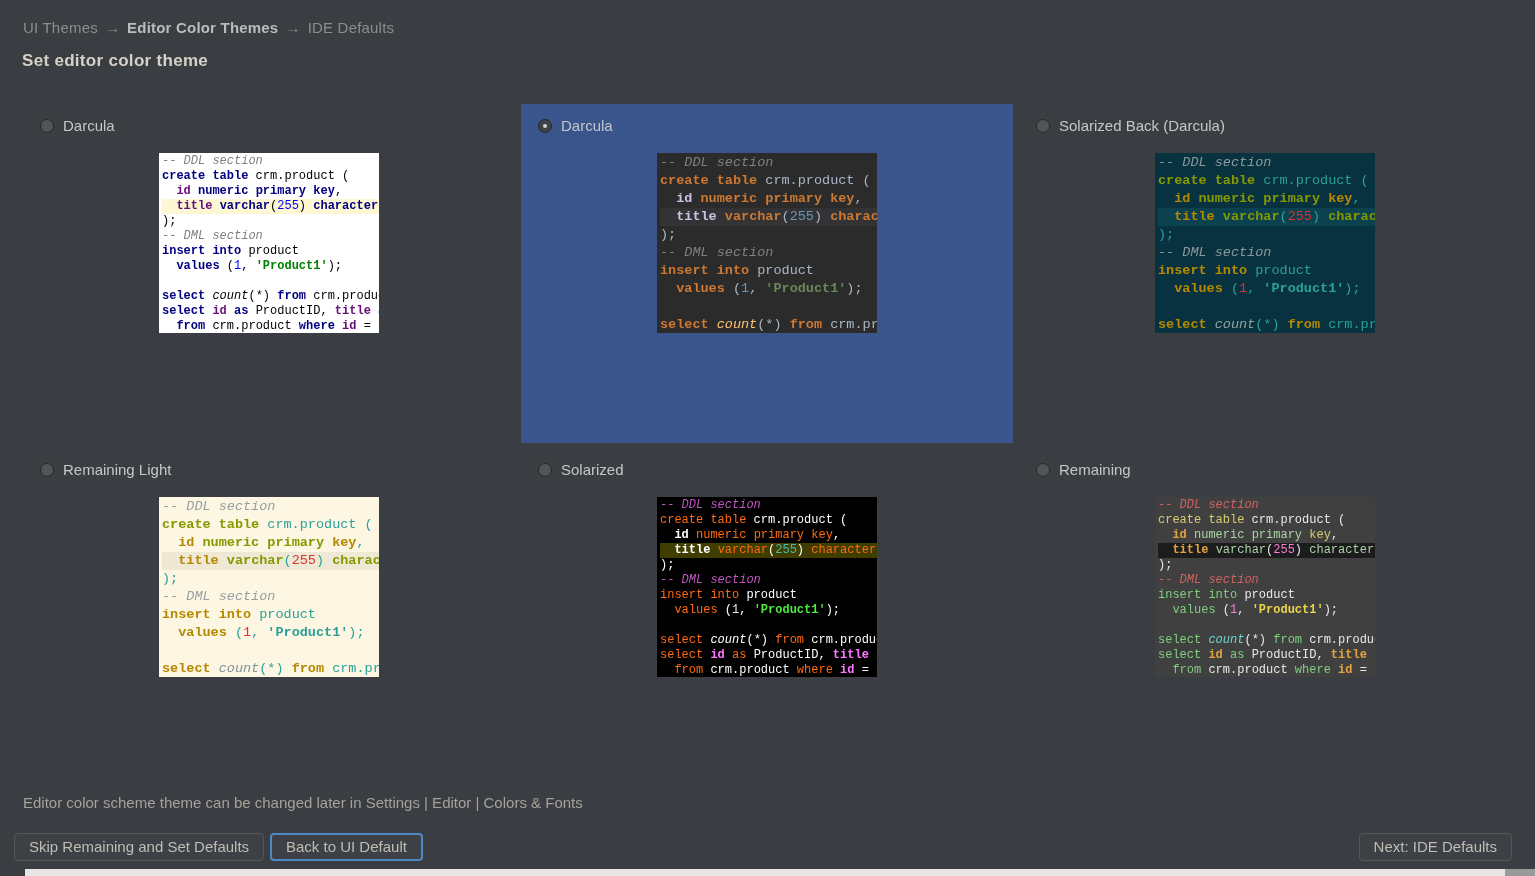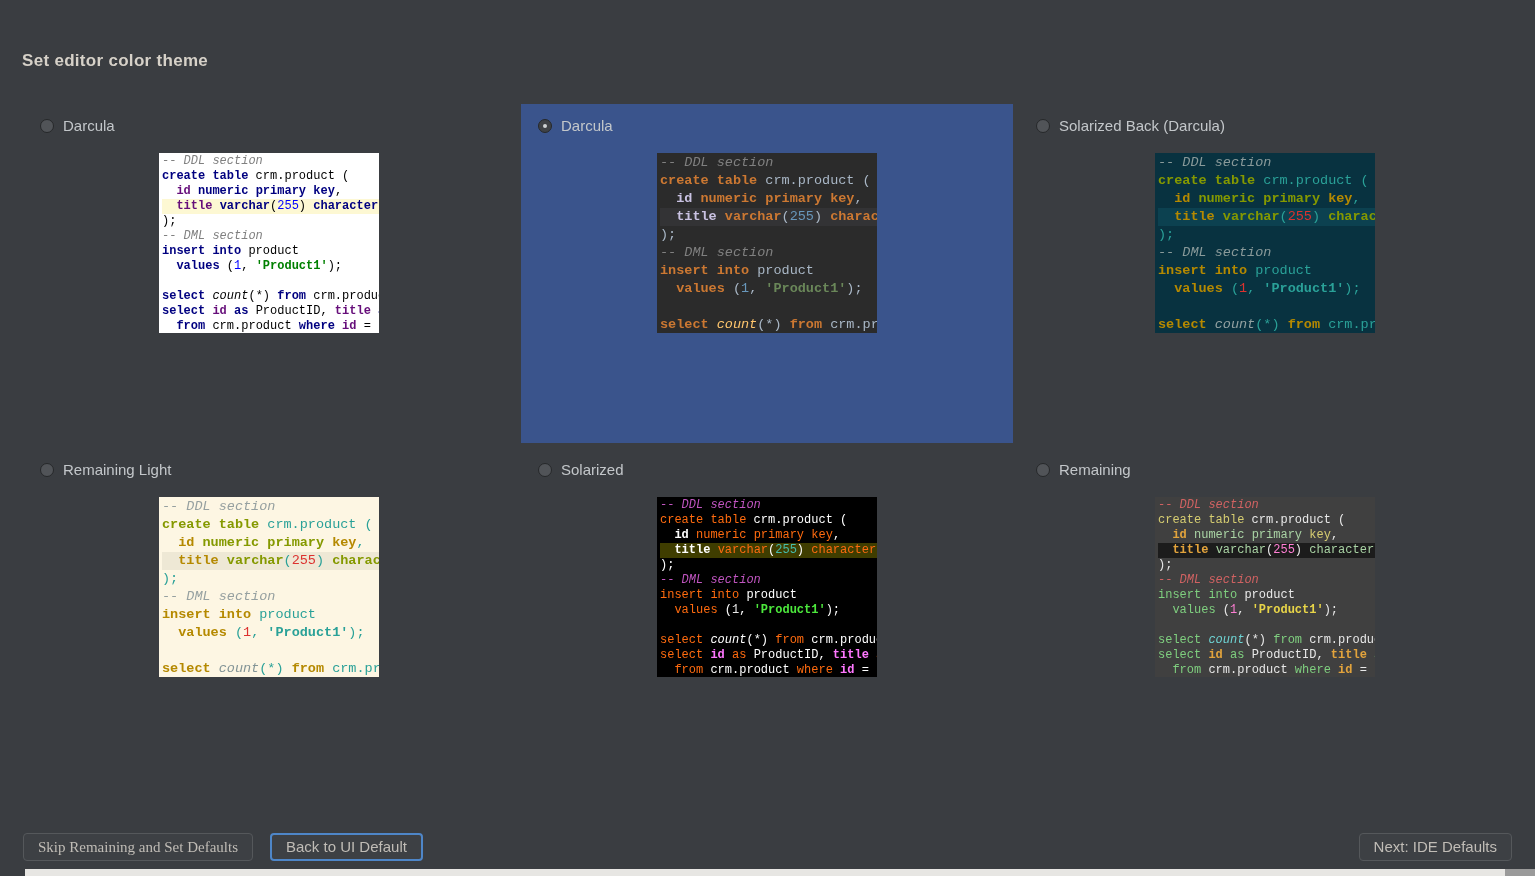--- a/index.html
+++ b/index.html
@@ -37,32 +37,35 @@
   .tok-col,.tok-ref,.tok-str{font-weight:bold;}
   .boldkw .tok-kw1,.boldkw .tok-kw2,.boldkw .tok-typ,.boldkw .tok-key{font-weight:bold;}
 
   .footer-note{position:absolute;left:23px;top:794px;font-size:15px;color:#a5a19b;}
 
   .btn{
     position:absolute;top:833px;height:28px;line-height:26px;padding:0 14px;
     font-size:15px;color:#c0bcb6;background:#3d4044;border:1px solid #55585b;
     border-radius:4px;box-sizing:border-box;text-align:center;cursor:default;
   }
-  #btn-skip{left:23px;font-family:Liberation Serif, serif;}
+  #btn-skip{left:14px;}
   #btn-back{left:270px;border:2px solid #4e86c8;line-height:24px;}
   #btn-next{right:23px;}
 
   .bottom-strip{position:absolute;left:25px;right:0;top:869px;height:7px;background:#e7e6e3;}
   .bottom-strip-accent{position:absolute;left:1505px;right:0;top:869px;height:7px;background:#9a9a9a;}
 </style>
 </head>
 <body>
 
 <div id="screen">
 
+  <div class="breadcrumb">
+    <span>UI Themes</span><span class="sep">→</span><span class="current">Editor Color Themes</span><span class="sep">→</span><span>IDE Defaults</span>
+  </div>
 
   <div class="page-title">Set editor color theme</div>
 
   <div id="theme-grid">
       <div class="theme-cell" style="left: 23px; top: 104px;">
         <div class="radio-row">
           <span class="radio"></span>
           <span class="theme-label">Darcula</span>
         </div>
         <div class="preview f-small boldkw" style="background: rgb(255, 255, 255);">
@@ -169,20 +172,21 @@
           <div class="cl"><span class="tok-kw2" style="color: rgb(127, 207, 127);">insert into</span><span class="tok-pln" style="color: rgb(232, 232, 232);"> product</span></div>
           <div class="cl"><span class="tok-pln" style="color: rgb(232, 232, 232);">  </span><span class="tok-kw2" style="color: rgb(127, 207, 127);">values</span><span class="tok-pln" style="color: rgb(232, 232, 232);"> (</span><span class="tok-num2" style="color: rgb(255, 127, 212);">1</span><span class="tok-pln" style="color: rgb(232, 232, 232);">, </span><span class="tok-str" style="color: rgb(232, 213, 72);">'Product1'</span><span class="tok-pln" style="color: rgb(232, 232, 232);">);</span></div>
           <div class="cl"><span class="tok-pln" style="color: rgb(232, 232, 232);"></span></div>
           <div class="cl"><span class="tok-kw2" style="color: rgb(127, 207, 127);">select</span><span class="tok-pln" style="color: rgb(232, 232, 232);"> </span><span class="tok-fn" style="color: rgb(110, 211, 211);">count</span><span class="tok-pln" style="color: rgb(232, 232, 232);">(*) </span><span class="tok-kw2" style="color: rgb(127, 207, 127);">from</span><span class="tok-pln" style="color: rgb(232, 232, 232);"> crm.product</span></div>
           <div class="cl"><span class="tok-kw2" style="color: rgb(127, 207, 127);">select</span><span class="tok-pln" style="color: rgb(232, 232, 232);"> </span><span class="tok-ref" style="color: rgb(226, 163, 60);">id</span><span class="tok-pln" style="color: rgb(232, 232, 232);"> </span><span class="tok-kw2" style="color: rgb(127, 207, 127);">as</span><span class="tok-pln" style="color: rgb(232, 232, 232);"> ProductID, </span><span class="tok-ref" style="color: rgb(226, 163, 60);">title</span><span class="tok-pln" style="color: rgb(232, 232, 232);"> </span><span class="tok-kw2" style="color: rgb(127, 207, 127);">as</span></div>
           <div class="cl"><span class="tok-pln" style="color: rgb(232, 232, 232);">  </span><span class="tok-kw2" style="color: rgb(127, 207, 127);">from</span><span class="tok-pln" style="color: rgb(232, 232, 232);"> crm.product </span><span class="tok-kw2" style="color: rgb(127, 207, 127);">where</span><span class="tok-pln" style="color: rgb(232, 232, 232);"> </span><span class="tok-ref" style="color: rgb(226, 163, 60);">id</span><span class="tok-pln" style="color: rgb(232, 232, 232);"> = </span><span class="tok-num" style="color: rgb(255, 127, 212);">:1</span></div>
         </div>
       </div>
     </div>
 
+  <div class="footer-note">Editor color scheme theme can be changed later in Settings | Editor | Colors &amp; Fonts</div>
 
   <div class="btn" id="btn-skip">Skip Remaining and Set Defaults</div>
   <div class="btn" id="btn-back">Back to UI Default</div>
   <div class="btn" id="btn-next">Next: IDE Defaults</div>
 
   <div class="bottom-strip"></div>
   <div class="bottom-strip-accent"></div>
 </div>
 
 </body></html>

